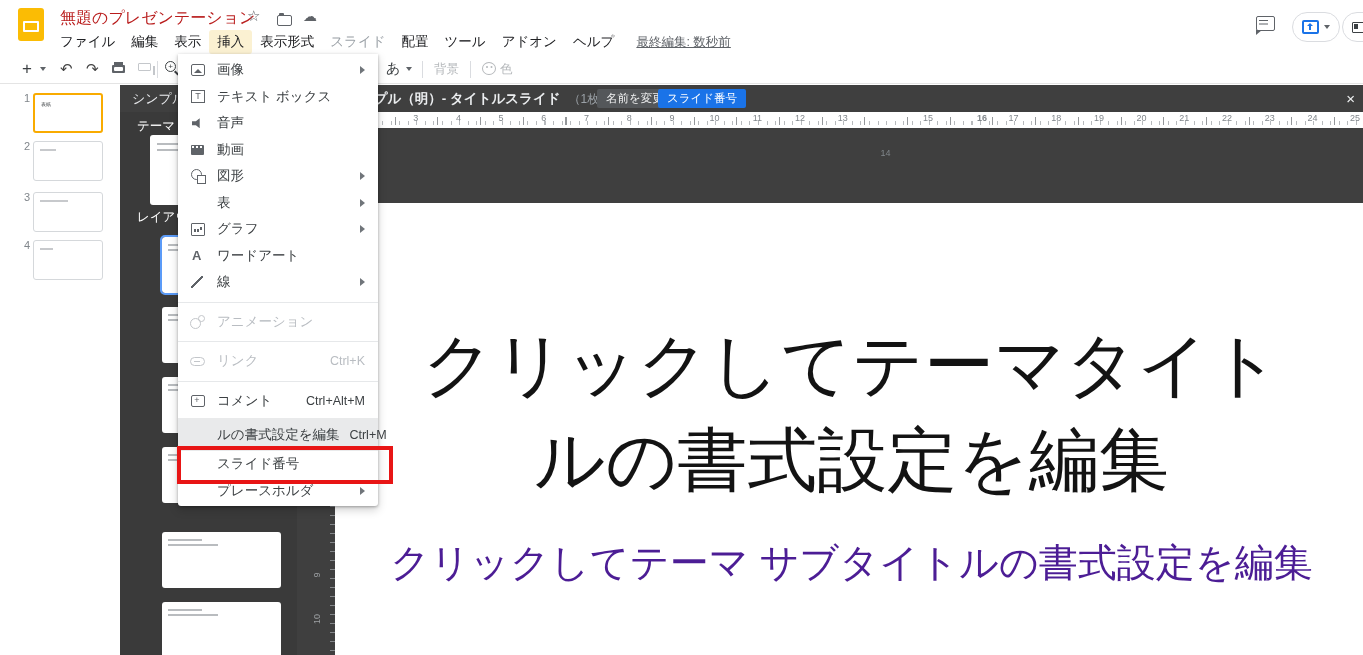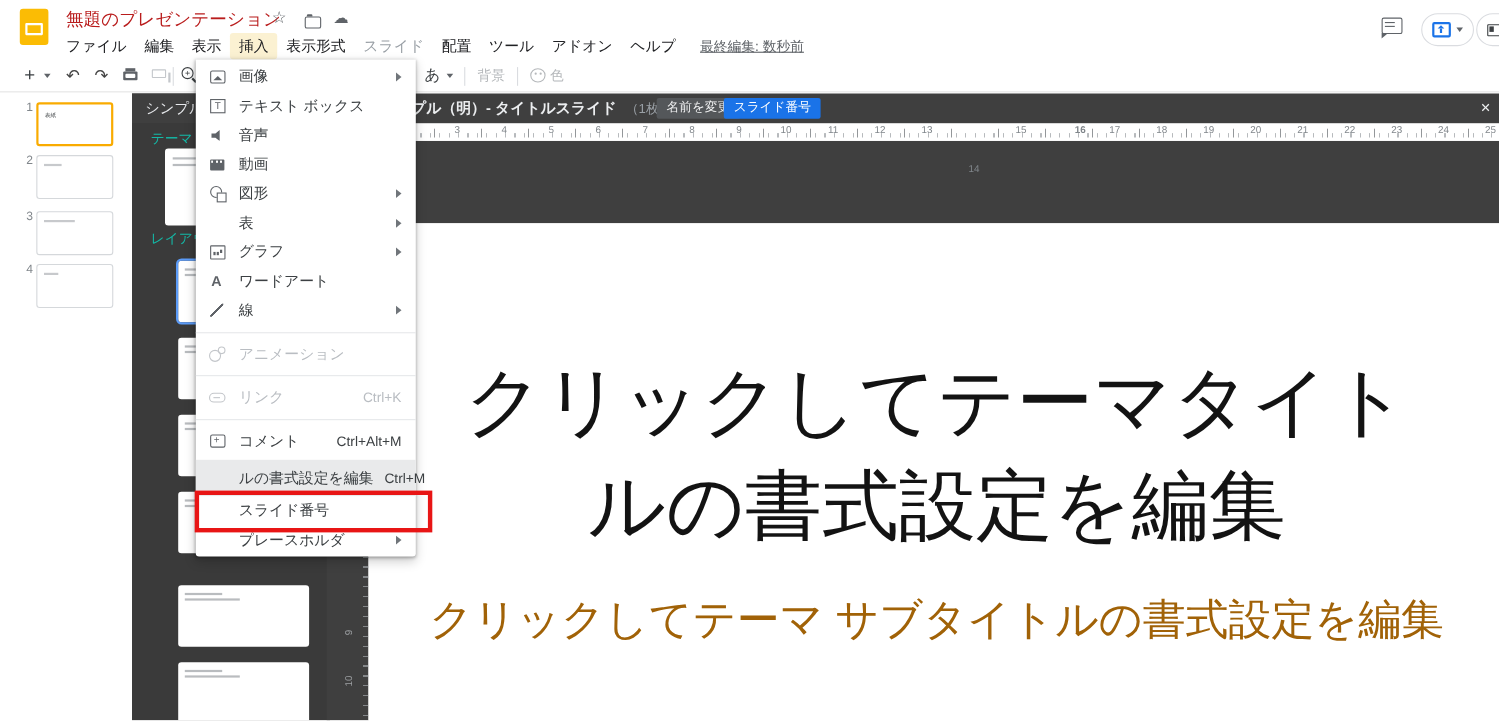--- a/index.html
+++ b/index.html
@@ -66,41 +66,41 @@
 
   
   .panel{left:120px;top:85px;width:180px;height:570px;background:#3a3a3a;}
   .master-bar{left:120px;top:85px;width:1243px;height:27px;background:#3f3f3f;z-index:2;}
   .theme-name{position:absolute;left:12px;top:0;line-height:27px;font-size:13px;color:#e8eaed;}
   .layout-title{position:absolute;left:226px;top:0;line-height:27px;font-size:13.5px;font-weight:600;color:#eceef0;white-space:nowrap;}
   .usage{font-weight:400;font-size:12px;color:#9aa0a6;margin-left:8px;}
   .rename-btn{position:absolute;left:477px;top:4px;height:19px;line-height:19px;padding:0 9px;background:#54575a;color:#f0f1f2;font-size:11.5px;border-radius:2px;}
   .reapply-btn{position:absolute;left:538px;top:4px;height:19px;line-height:19px;padding:0 9px;background:#1a73e8;color:#fff;font-size:11.5px;border-radius:2px;}
   .close-x{position:absolute;right:8px;top:0;line-height:27px;font-size:15px;color:#f1f3f4;}
-  .theme-label,.layouts-label{position:absolute;left:17px;font-size:12.5px;color:#14b8a6;}
+  .theme-label,.layouts-label{position:absolute;left:17px;font-size:12.5px;color:#ffffff;}
   .theme-card{position:absolute;left:30px;top:50px;width:133px;height:70px;background:#fff;border-radius:3px;}
   .lcard{position:absolute;left:42px;width:119px;height:56px;background:#fff;border-radius:3px;box-sizing:border-box;}
   .lcard.sel{outline:2px solid #5b9bf8;}
   .cbar{position:absolute;height:2px;background:#b9bcbf;}
   .scroll-thumb{left:300px;top:132px;width:7px;height:516px;background:#b4b7ba;border-radius:4px;}
   .canvas-top{left:297px;top:128px;width:1066px;height:75px;background:#3f3f3f;}
   .canvas-left{left:297px;top:128px;width:38px;height:527px;background:#3f3f3f;}
   .vticks{left:330px;top:128px;width:5px;height:527px;background:repeating-linear-gradient(to bottom,#84878a 0 1px,transparent 1px 9px);}
   .vnum{position:absolute;left:308px;width:18px;text-align:center;font-size:9px;color:#9da0a3;transform:rotate(-90deg);}
 
   
   .hruler{left:297px;top:112px;width:1066px;height:16px;background:#fff;}
   .hticks-minor{left:331px;top:121px;width:1030px;height:4px;background:repeating-linear-gradient(to right,#b7babd 0 1px,transparent 1px 8.54px);}
   .hticks-major{left:352px;top:117px;width:1010px;height:8px;background:repeating-linear-gradient(to right,#94979a 0 1px,transparent 1px 42.7px);}
   .rnum{position:absolute;top:113px;width:20px;text-align:center;font-size:9px;color:#80868b;}
 
   
   .slide{left:335px;top:203px;width:1028px;height:452px;background:#fff;}
   .slide-title{left:340px;top:318px;width:1023px;text-align:center;font-size:70px;line-height:95px;color:#131313;z-index:1;}
-  .slide-sub{left:340px;top:536px;width:1023px;text-align:center;font-size:39px;color:#a16207;z-index:1;}
+  .slide-sub{left:340px;top:536px;width:1023px;text-align:center;font-size:39px;color:#4c1d95;z-index:1;}
 
   
   .menu{left:178px;top:54px;width:200px;background:#fff;z-index:10;padding:3px 0 2px 0;
         border-radius:0 0 3px 3px;box-shadow:0 1px 3px rgba(0,0,0,.3),0 4px 10px rgba(0,0,0,.18);box-sizing:border-box;}
   .mrow{height:26.5px;display:flex;align-items:center;padding:0 13px 0 12px;font-size:13.5px;color:#3c4043;}
   .mrow.hl{height:33px;background:#e9eaeb;margin-top:4px;}
   .mrow.disabled,.mrow.disabled .msc{color:#b9bdc2;}
   .mrow.disabled .mic{color:#c3c6ca;}
   .mlbl{flex:1;white-space:nowrap;}
   .msc{font-size:12.5px;margin-left:10px;}

